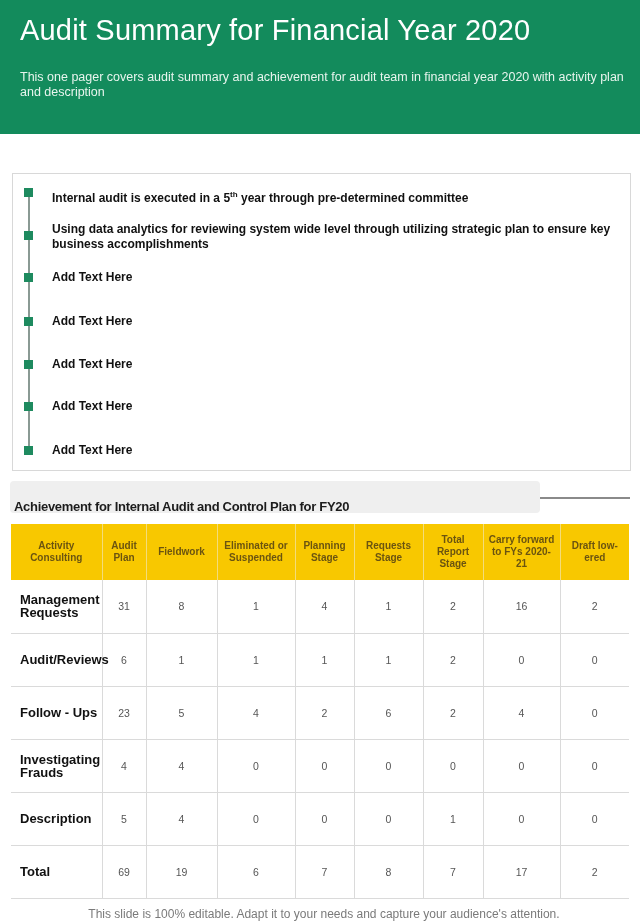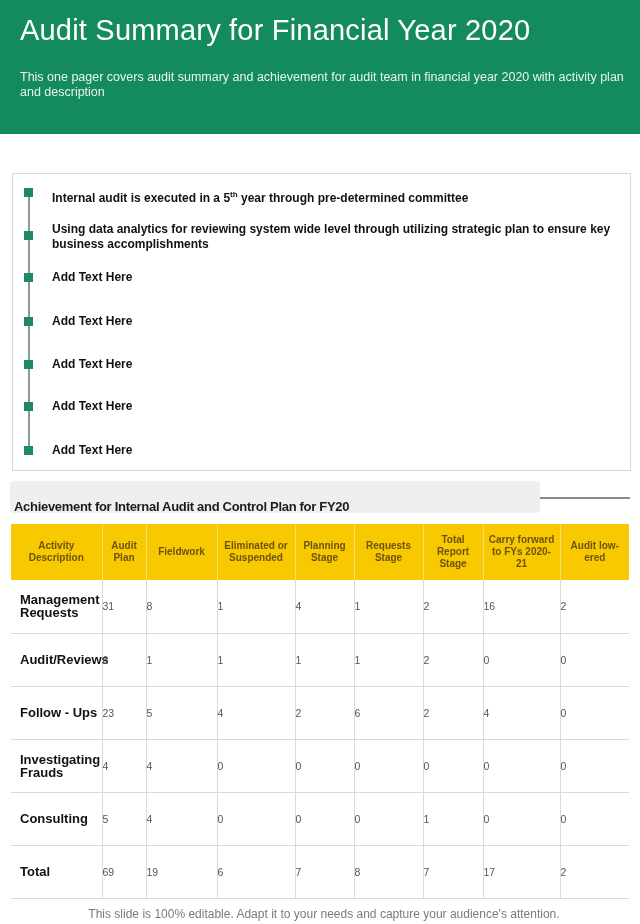--- a/index.html
+++ b/index.html
@@ -17,21 +17,21 @@
   .point .text { position: absolute; left: 39px; width: 565px; font-size: 12px; font-weight: bold; line-height: 15px; color: #111; }
   .point .text sup { font-size: 8px; }
 
   .section-title-bg { position: absolute; left: 10px; top: 481px; width: 530px; height: 32px; background: #efefef; border-radius: 4px; }
   .section-title { position: absolute; left: 14px; top: 487px; font-size: 13px; font-weight: bold; color: #1c1c1c; letter-spacing: -0.3px; margin-top: 12px; }
   .section-rule { position: absolute; left: 540px; top: 497px; width: 90px; height: 2px; background: #8a8a8a; }
 
   table.audit { position: absolute; left: 11px; top: 524px; width: 618px; border-collapse: collapse; table-layout: fixed; }
   table.audit th { background: #f8c800; color: #6b5410; font-size: 10px; font-weight: bold; line-height: 12px; height: 56px; border-right: 1px solid #f3dc7a; text-align: center; vertical-align: middle; padding: 0 3px; }
   table.audit th:last-child { border-right: none; }
-  table.audit td { height: 53px; border-right: 1px solid #dadada; border-bottom: 1px solid #dadada; vertical-align: middle; font-size: 10.5px; color: #555; }
+  table.audit td { height: 53px; border-right: 1px solid #dadada; border-bottom: 1px solid #dadada; text-align: center; vertical-align: middle; font-size: 10.5px; color: #555; }
   table.audit td:last-child { border-right: none; }
   table.audit td.rowlabel { text-align: left; padding-left: 9px; font-weight: bold; color: #111; font-size: 13px; line-height: 13px; }
 
   .footer { position: absolute; left: 4px; top: 907px; width: 640px; text-align: center; font-size: 12px; color: #7a7a7a; }
 </style>
 </head>
 <body>
 
 <div class="header">
   <div class="title">Audit Summary for Financial Year 2020</div>
@@ -88,29 +88,29 @@
       <col style="width:71px">
       <col style="width:78px">
     <col style="width:59px">
       <col style="width:69px">
       <col style="width:60px">
       <col style="width:77px">
       <col style="width:69px">
   </colgroup>
   <thead>
     <tr>
-      <th>Activity Description</th>
+      <th>Activity Consulting</th>
       <th>Audit Plan</th>
       <th>Fieldwork</th>
       <th>Eliminated or Suspended</th>
       <th>Planning Stage</th>
       <th>Requests Stage</th>
       <th>Total Report Stage</th>
       <th>Carry forward to FYs 2020-21</th>
-      <th>Audit low-ered</th>
+      <th>Draft low-ered</th>
     </tr>
   </thead>
   <tbody>
     <tr>
       <td class="rowlabel">Management Requests</td>
       <td>31</td>
       <td>8</td>
       <td>1</td>
       <td>4</td>
       <td>1</td>
@@ -145,21 +145,21 @@
       <td>4</td>
       <td>4</td>
       <td>0</td>
       <td>0</td>
       <td>0</td>
       <td>0</td>
       <td>0</td>
       <td>0</td>
     </tr>
     <tr>
-      <td class="rowlabel">Consulting</td>
+      <td class="rowlabel">Description</td>
       <td>5</td>
       <td>4</td>
       <td>0</td>
       <td>0</td>
       <td>0</td>
       <td>1</td>
       <td>0</td>
       <td>0</td>
     </tr>
     <tr>

